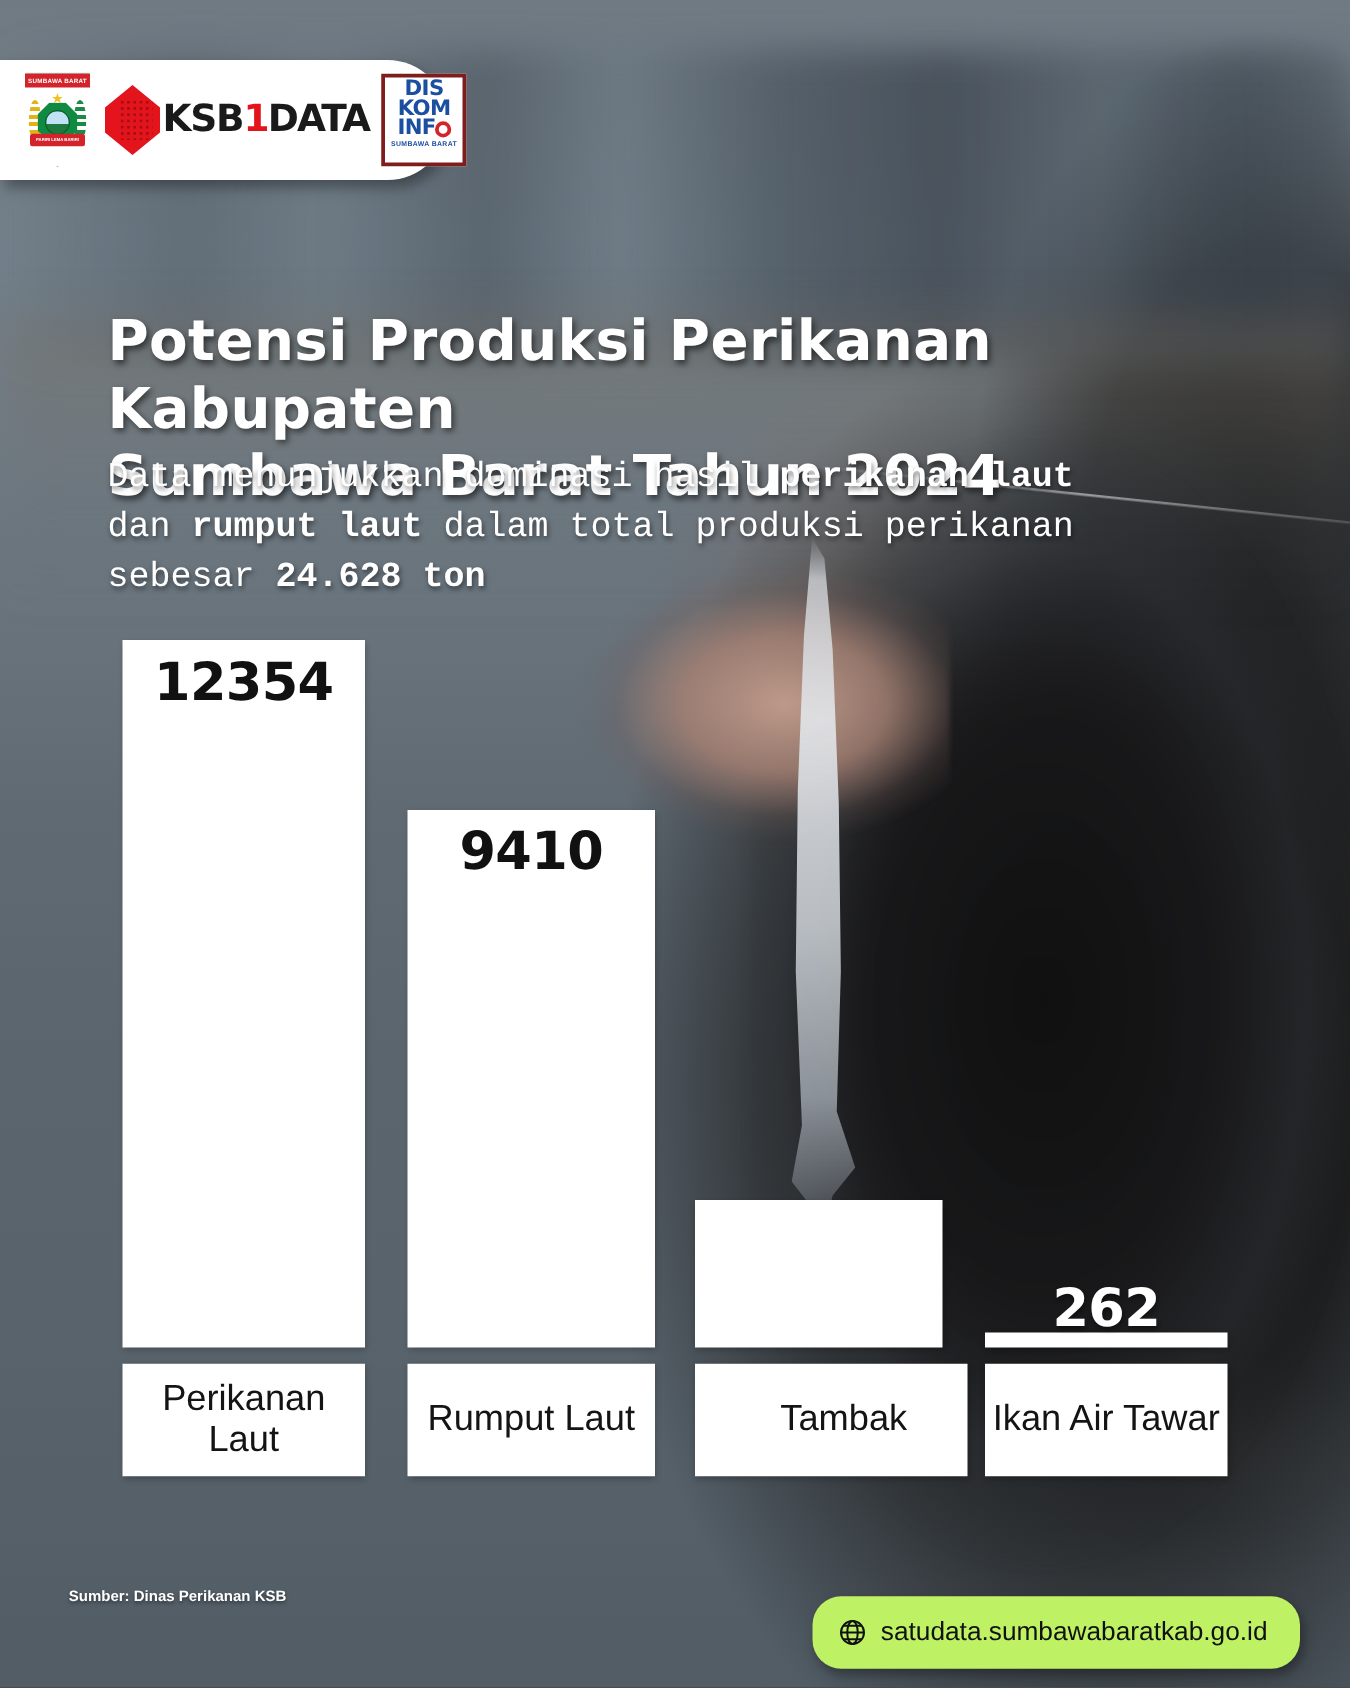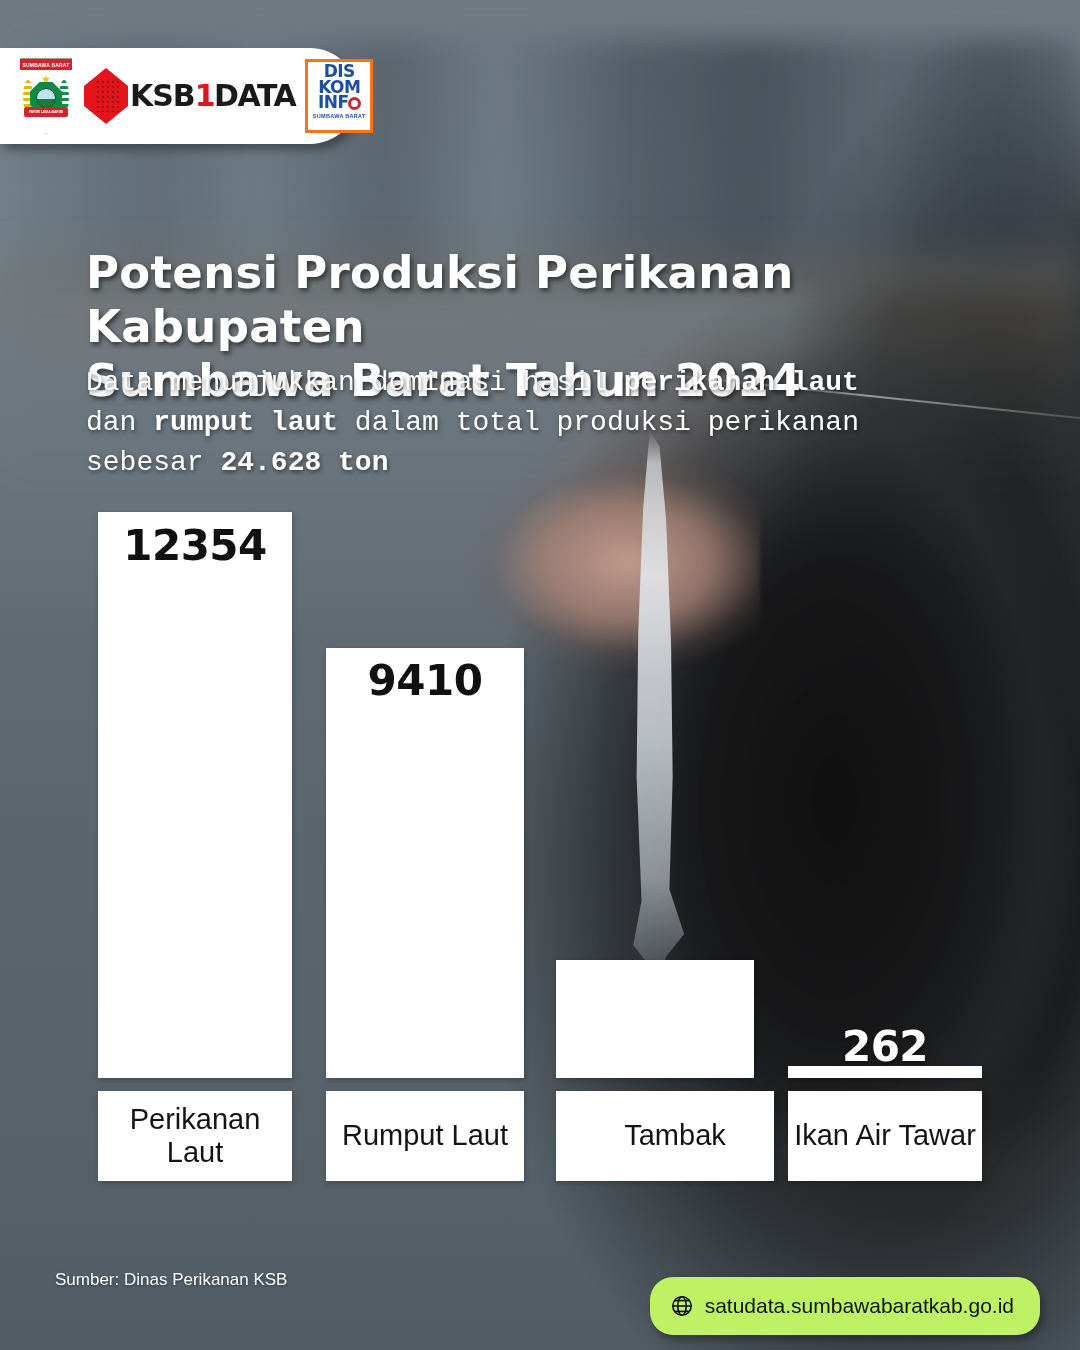--- a/index.html
+++ b/index.html
@@ -193,21 +193,21 @@
   }
   .ksb-bottom {
     font-size: 30px; font-weight: 900; letter-spacing: -1.5px;
     color: #1a1a1a; font-family: "DejaVu Sans", sans-serif;
     display: flex; align-items: baseline;
   }
   .ksb-one { color: #e3141b; }
 
   .diskominfo {
     width: 68px; height: 74px;
-    border: 3px solid #f97316;
+    border: 3px solid #7f1d1d;
     box-sizing: border-box;
     display: flex; flex-direction: column; align-items: center;
     padding-top: 2px;
     flex: 0 0 auto;
     position: relative;
     background: #fff;
   }
   .dk-line {
     font-size: 17px; font-weight: 900; color: #1b4fa0;
     line-height: 0.92; letter-spacing: -0.5px;
@@ -289,23 +289,24 @@
     color: #141414;
     line-height: 1.14;
     padding: 0 6px;
   }
 
   
   .source {
     position: absolute;
     left: 55px; top: 1270px;
     color: #ffffff;
-    font-size: 17px;
+    font-size: 12px;
     font-family: "Liberation Sans", sans-serif;
     text-shadow: 0 1px 3px rgba(0,0,0,0.45);
+    font-weight: bold;
   }
   .url-pill {
     position: absolute;
     right: 40px; top: 1277px;
     height: 58px;
     background: #bef264;
     border-radius: 23px;
     display: flex;
     align-items: center;
     gap: 11px;

